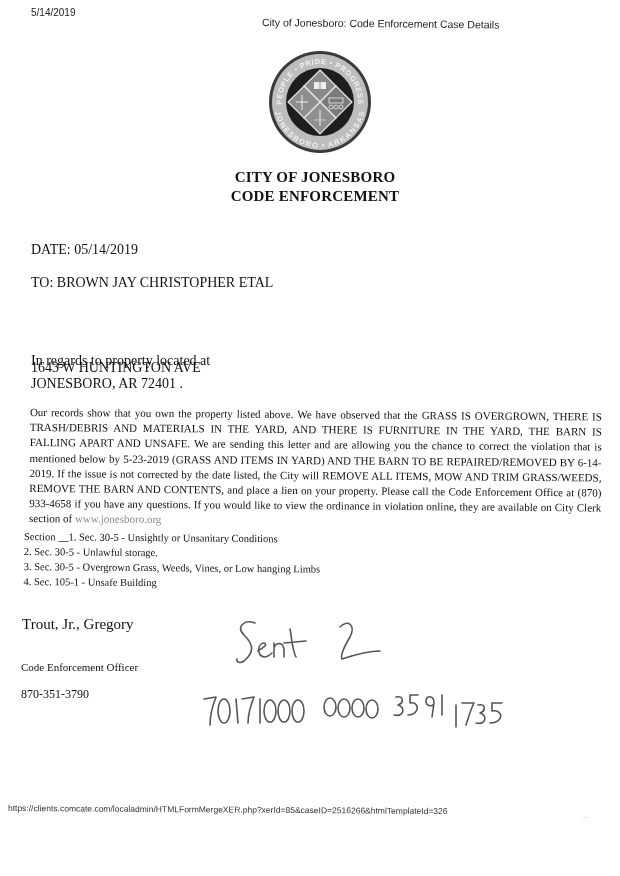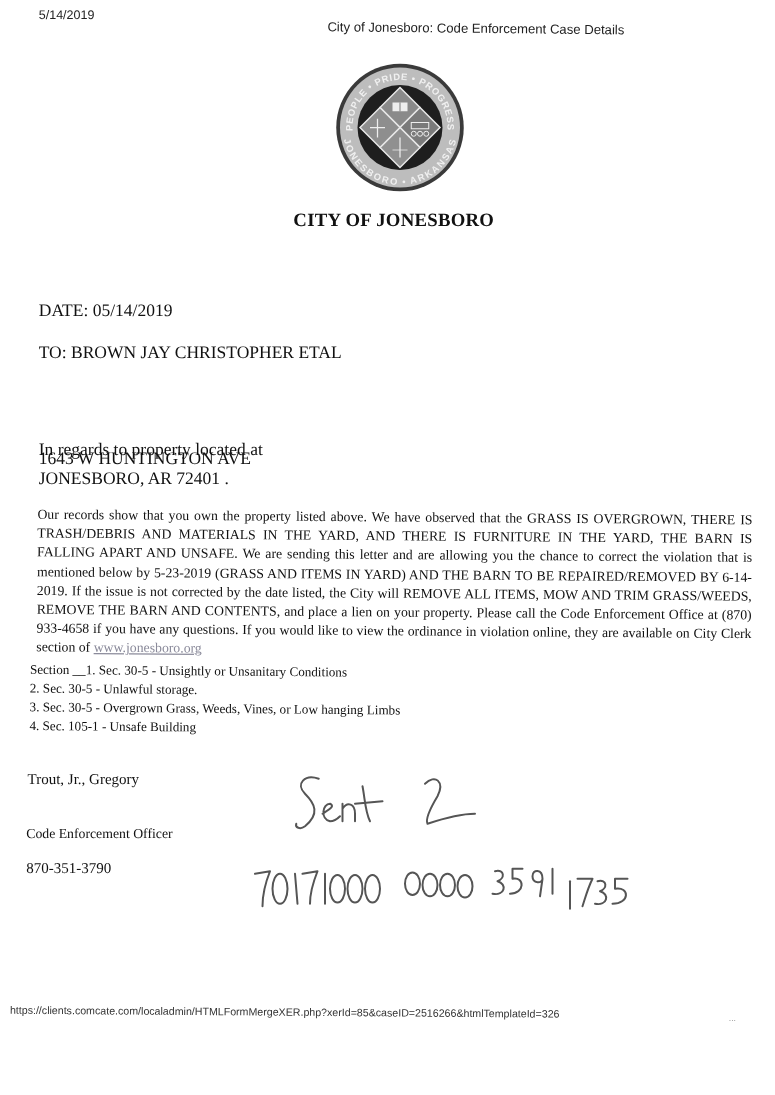--- a/index.html
+++ b/index.html
@@ -11,23 +11,23 @@
   .hdr-title { left: 262px; top: 16px; font-size: 10.5px; color: #222; transform: rotate(0.6deg); transform-origin: left top; }
   .seal { left: 268px; top: 50px; width: 104px; height: 104px; }
   .org { left: 0; width: 620px; top: 168px; text-align: center; font-size: 15px; font-weight: bold; line-height: 19px; letter-spacing: 0.2px; font-family: Liberation Serif, serif; }
   .org div { padding-left: 10px; }
   .txt { font-size: 14px; line-height: 16px; color: #111; }
   .date { left: 31px; top: 242px; }
   .to { left: 31px; top: 275px; }
   .regards { left: 31px; top: 333px; margin-top: 20px; }
   .prop { left: 31px; top: 360px; }
   .body-p { left: 30px; top: 405px; width: 572px; font-size: 11px; line-height: 15.2px; text-align: justify; transform: rotate(0.45deg); transform-origin: left top; }
-  .body-p a { color: #8a8a9a; text-decoration: underline; }
+  .body-p a { color: #8a8a9a; }
   .sections { left: 24px; top: 529px; font-size: 10.5px; line-height: 15px; transform: rotate(0.5deg); transform-origin: left top; }
-  .officer-name { left: 22px; top: 616px; font-size: 12px; }
+  .officer-name { left: 22px; top: 616px; font-size: 15px; }
   .officer-title { left: 21px; top: 661px; font-size: 11px; }
   .officer-phone { left: 21px; top: 687px; font-size: 12px; }
   .hw { stroke: #555; fill: none; stroke-width: 1.6; stroke-linecap: round; stroke-linejoin: round; }
   .hand1 { left: 230px; top: 615px; width: 160px; height: 60px; }
   .hand2 { left: 198px; top: 683px; width: 320px; height: 50px; }
   .footer-url { left: 8px; top: 803px; font-size: 8.5px; color: #333; white-space: nowrap; transform: rotate(0.4deg); transform-origin: left top; }
   .footer-ell { left: 583px; top: 812px; font-size: 7px; color: #999; }
 </style>
 </head>
 <body>
@@ -62,20 +62,21 @@
   <circle cx="63" cy="57" r="2" fill="none" stroke="#eee" stroke-width="0.8"></circle>
   <circle cx="68" cy="57" r="2" fill="none" stroke="#eee" stroke-width="0.8"></circle>
   <circle cx="73" cy="57" r="2" fill="none" stroke="#eee" stroke-width="0.8"></circle>
   <rect x="61" y="48" width="14" height="5" fill="none" stroke="#eee" stroke-width="0.8"></rect>
   <line x1="52" y1="60" x2="52" y2="76" stroke="#eee" stroke-width="1"></line>
   <line x1="46" y1="70" x2="58" y2="70" stroke="#eee" stroke-width="0.6"></line>
 </svg>
 
 <div class="abs serif org">
   <div>CITY OF JONESBORO</div>
+  <div>CODE ENFORCEMENT</div>
 </div>
 
 <div class="abs serif txt date">DATE: 05/14/2019</div>
 
 <div class="abs serif txt to">
   <div>TO: BROWN JAY CHRISTOPHER ETAL</div>
 </div>
 
 <div class="abs serif txt regards">In regards to property located at</div>
 

